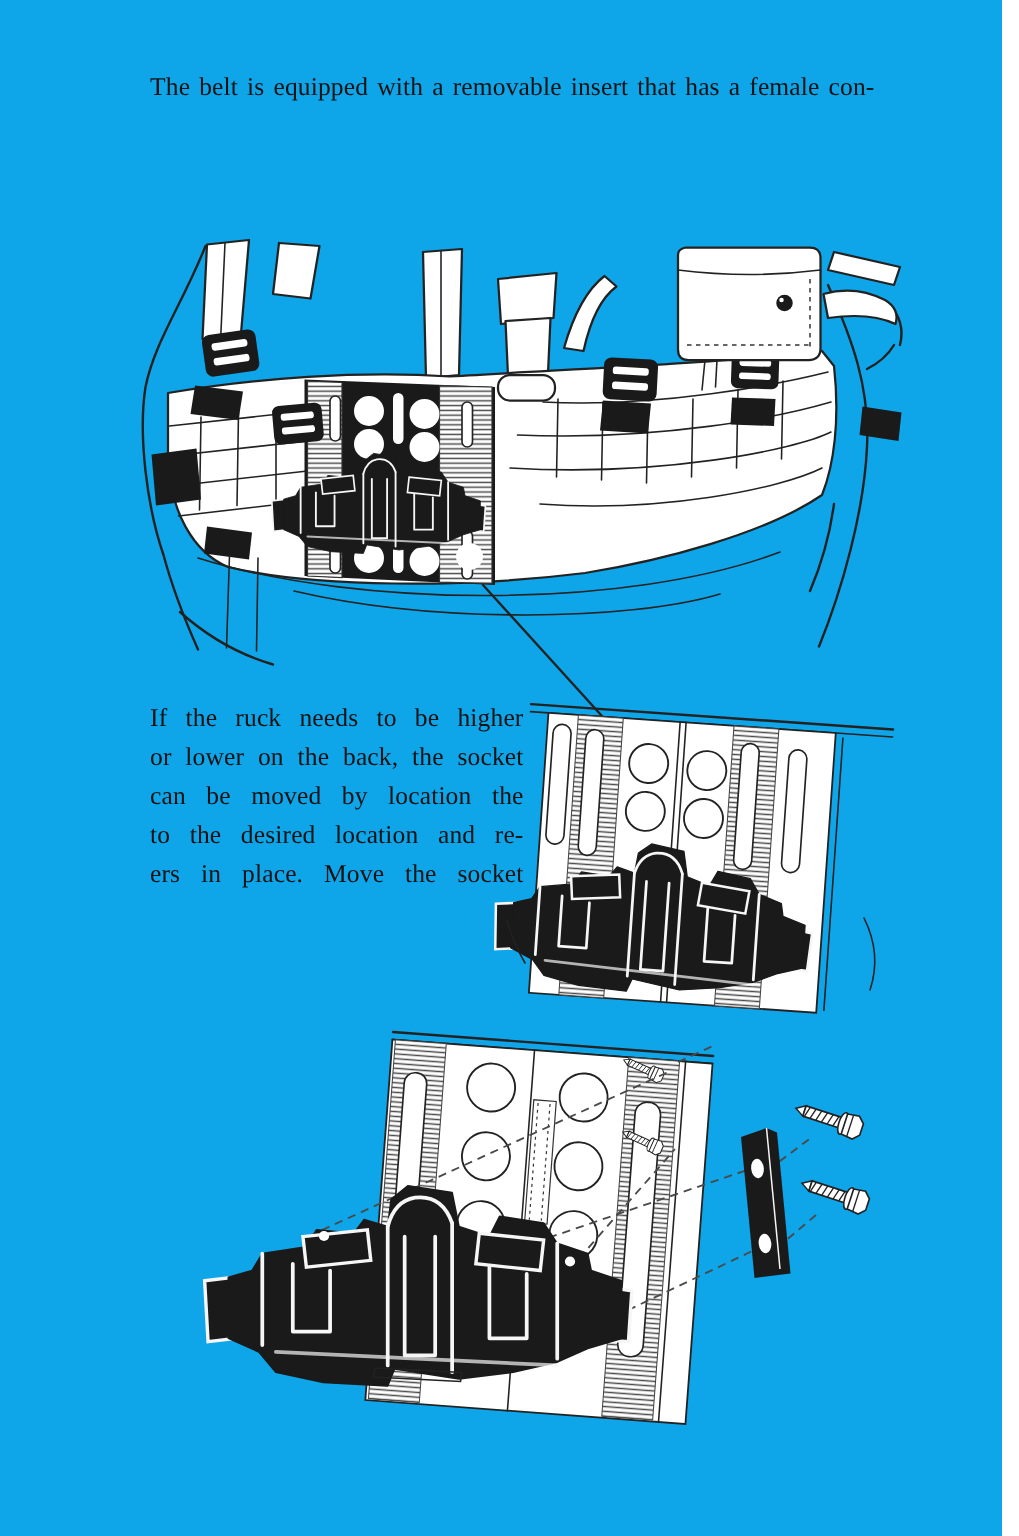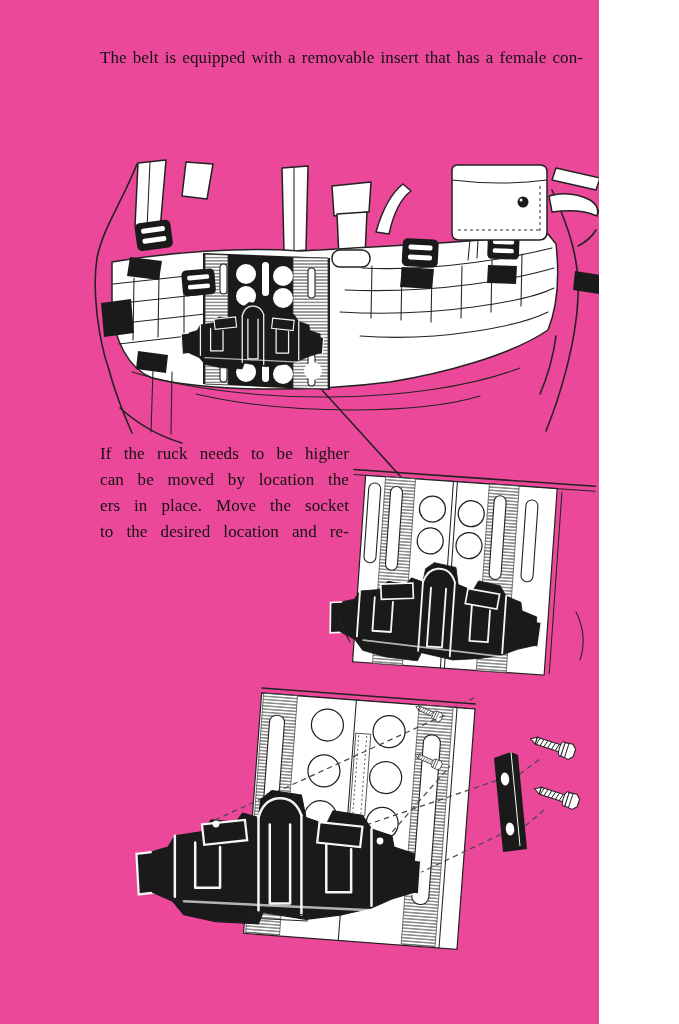--- a/index.html
+++ b/index.html
@@ -1,20 +1,20 @@
 <!DOCTYPE html>
 <html><head>
 <meta charset="utf-8">
 <style>
   html,body{margin:0;padding:0;background:#ffffff;}
-  .page{position:relative;width:599px;height:1024px;background:#ec4899;overflow:hidden;
+  .page{position:relative;width:668px;height:1024px;background:#0ea5e9;overflow:hidden;
         font-family:"Liberation Serif","DejaVu Serif",serif;color:#121212;text-decoration:underline;}
   .para{position:absolute;font-size:17px;line-height:26px;letter-spacing:0.1px;}
   .p1{left:100px;top:45px;width:483px;}
-  .p2{left:100px;top:441px;width:249px;}
+  .p2{left:100px;top:466px;width:249px;}
   .tline{text-align:justify;text-align-last:justify;white-space:normal;}
   .tline.last{text-align:last left;text-align-last:left;}
   .art{position:absolute;left:0;top:0;}
   
   .ln{fill:none;stroke:#222;stroke-width:1.6;stroke-linecap:round;stroke-linejoin:round;}
   .lnt{fill:none;stroke:#222;stroke-width:1.05;stroke-linecap:round;}
   .lnw{fill:#fff;stroke:#222;stroke-width:1.5;stroke-linejoin:round;}
   .lnw2{fill:#fff;stroke:#222;stroke-width:1.1;stroke-linejoin:round;}
   .dash{fill:none;stroke:#4a4a4a;stroke-width:1.25;stroke-dasharray:5.5 4;}
   .dash2{fill:none;stroke:#333;stroke-width:1;stroke-dasharray:3 3;}
@@ -27,23 +27,24 @@
 <body>
 
 <div class="page">
 
   <div class="para p1">
     <div class="tline">The belt is equipped with a removable insert that has a female con-</div>
   </div>
 
   <div class="para p2">
     <div class="tline">If the ruck needs to be higher</div>
+    <div class="tline">or lower on the back, the socket</div>
     <div class="tline">can be moved by location the</div>
+    <div class="tline">to the desired location and re-</div>
     <div class="tline">ers in place.  Move the socket</div>
-    <div class="tline">to the desired location and re-</div>
   </div>
 
   <svg class="art" width="679" height="1024" viewBox="0 0 679 1024" role="img">
     <defs>
       <pattern id="hatch" width="5" height="3.2" patternUnits="userSpaceOnUse">
         <rect width="5" height="3.2" fill="#fff"></rect>
         <line x1="0" y1="1.6" x2="5" y2="1.6" stroke="#4a4a4a" stroke-width="1"></line>
       </pattern>
 
       <g id="socket">

